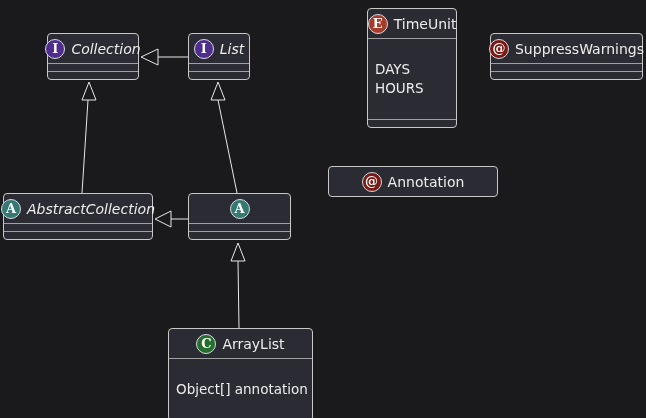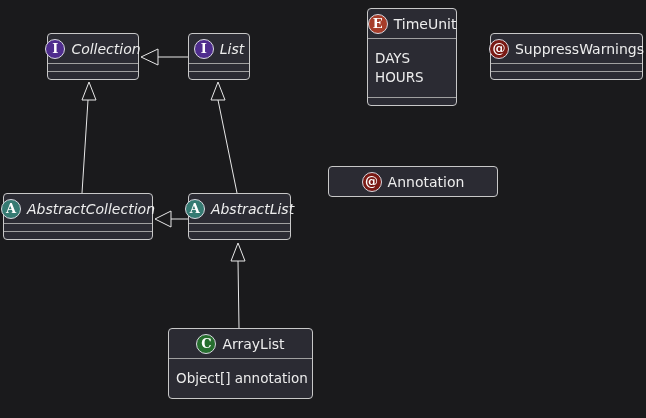--- a/index.html
+++ b/index.html
@@ -25,21 +25,21 @@
   .circ {
     width: 20px; height: 20px; border-radius: 50%;
     border: 1px solid #d8d8e0;
     display: flex; align-items: center; justify-content: center;
     font-family: "DejaVu Serif", "Liberation Serif", serif;
     font-weight: bold; font-size: 13px; line-height: 1;
     color: #ffffff; flex: 0 0 auto;
   }
   .nm { font-size: 14px; white-space: nowrap; }
   .it { font-style: italic; }
-  .sec { border-top: 1px solid #a0a0a0; padding: 10px 7px; }
+  .sec { border-top: 1px solid #a0a0a0; padding: 21px 7px; }
   .sec.empty { height: 8px; padding: 0; }
   .row { font-size: 13.5px; line-height: 19px; white-space: nowrap; }
 </style>
 </head>
 <body>
 
 <svg class="edges" width="646" height="418" viewBox="0 0 646 418">
   <g stroke="#e8e8e8" stroke-width="1" fill="none">
 
     <line x1="158" y1="57" x2="188" y2="57"></line>
@@ -103,21 +103,20 @@
     <span class="circ" style="background-color: rgb(53, 122, 114);">A</span>
     <span class="nm it">AbstractCollection</span>
   </div>
   <div class="sec empty"></div>
   <div class="sec empty"></div>
 </div>
 
 <div class="node" style="left:188px; top:193px; width:103px;">
   <div class="hdr">
     <span class="circ" style="background-color: rgb(53, 122, 114);">A</span>
-    <span class="nm it">AbstractList</span>
   </div>
   <div class="sec empty"></div>
   <div class="sec empty"></div>
 </div>
 
 <div class="node" style="left:328px; top:166px; width:170px;">
   <div class="hdr">
     <span class="circ" style="background-color: rgb(122, 26, 20);">@</span>
     <span class="nm">Annotation</span>
   </div>

